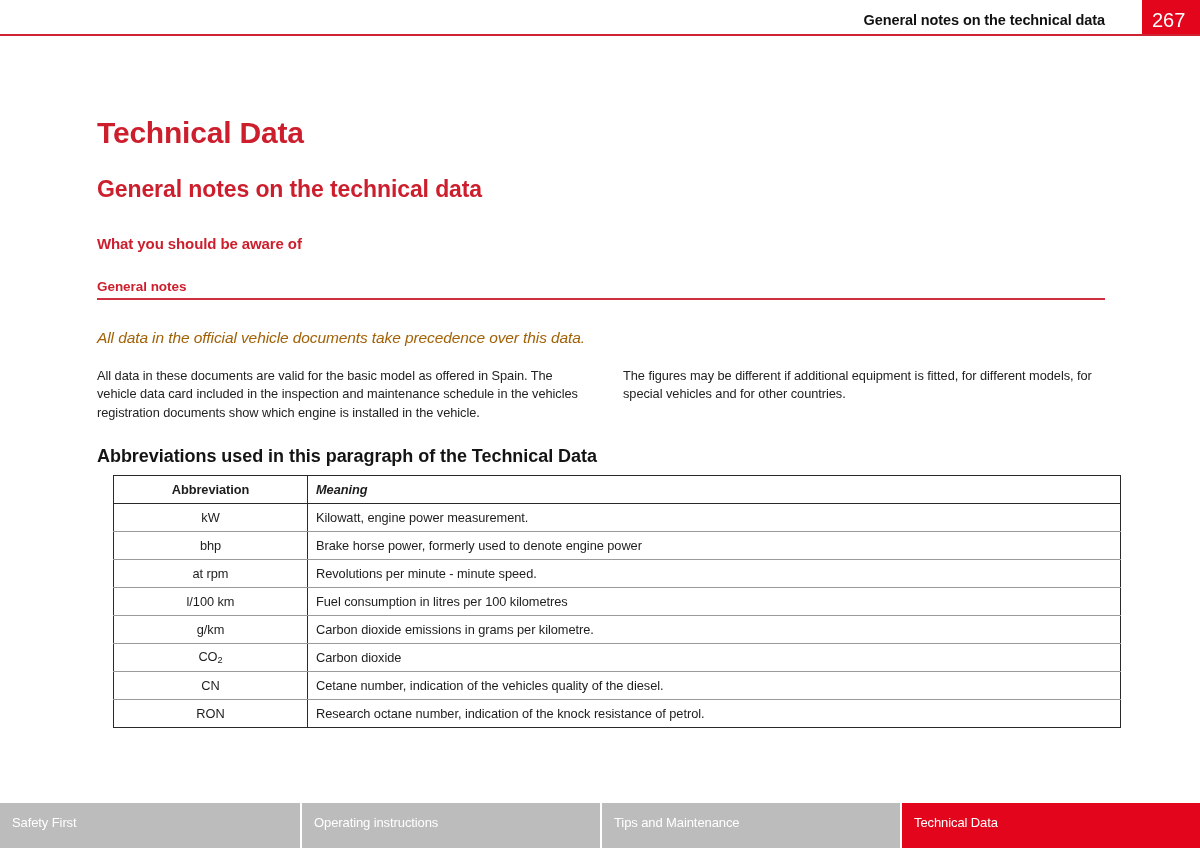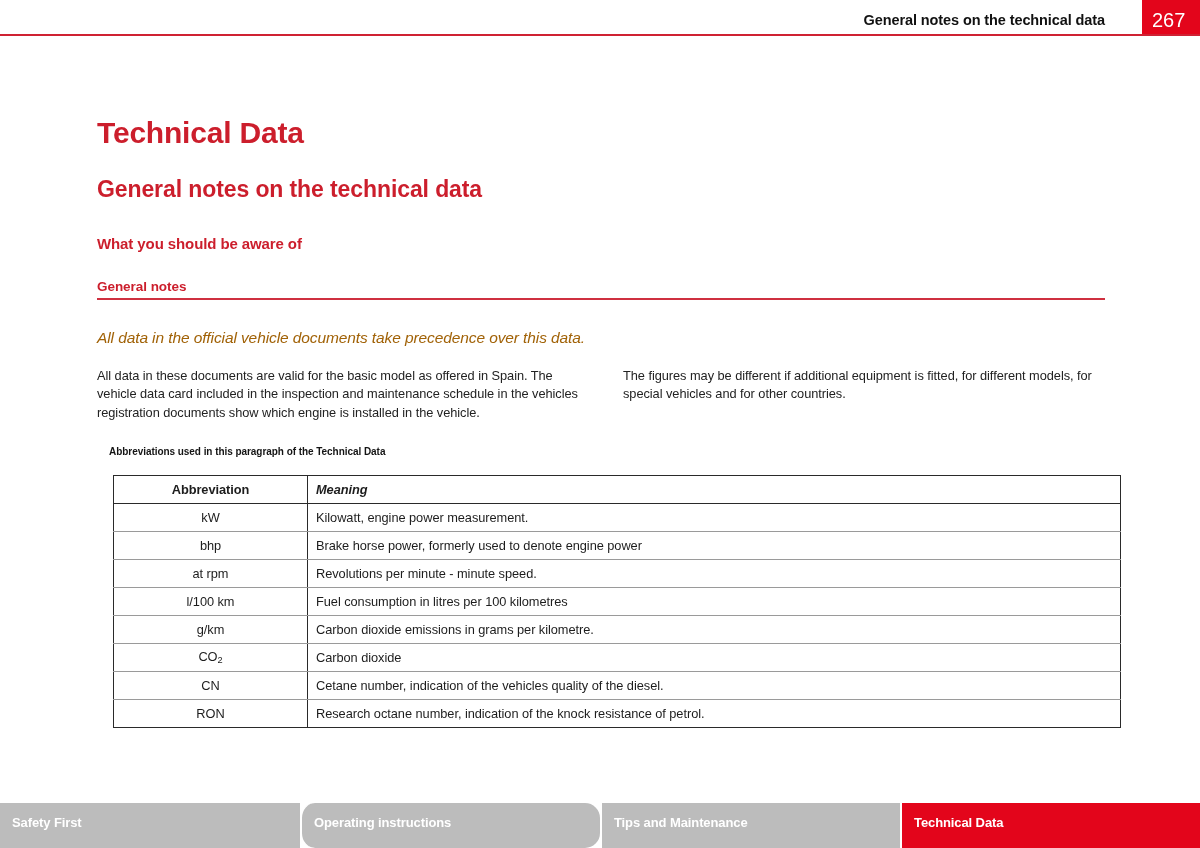--- a/index.html
+++ b/index.html
@@ -143,23 +143,23 @@
     left: 0;
     width: 487px;
   }
   .col-right {
     left: 526px;
     width: 482px;
   }
 
   .table-caption {
     position: absolute;
-    left: 12px;
+    left: 0;
     top: 446px;
-    font-size: 10px;
+    font-size: 18px;
     font-weight: bold;
     color: #141414;
     letter-spacing: -0.05px;
   }
 
   
   .abbrev-table {
     position: absolute;
     left: 16px;
     top: 475px;
@@ -226,21 +226,21 @@
   }
   .footer-tab.active {
     background: #e3051b;
     border-left: 2px solid #ffffff;
   }
   .footer-tab-label {
     position: absolute;
     left: 12px;
     top: 12px;
     font-size: 13px;
-    font-weight: bold;
+    font-weight: normal;
     color: #ffffff;
     letter-spacing: -0.1px;
     white-space: nowrap;
   }
 </style>
 </head>
 <body>
 
 <div class="page-header">
   <div class="header-title">General notes on the technical data</div>
@@ -312,21 +312,21 @@
         </tr>
       </tbody>
   </table>
 
 </div>
 
 <div class="footer-nav" id="footer-nav">
     <div class="footer-tab" style="width: 300px;">
       <span class="footer-tab-label">Safety First</span>
     </div>
-    <div class="footer-tab" style="width: 300px; border-radius: 15px;">
+    <div class="footer-tab" style="width: 300px;">
       <span class="footer-tab-label">Operating instructions</span>
     </div>
     <div class="footer-tab" style="width: 300px;">
       <span class="footer-tab-label">Tips and Maintenance</span>
     </div>
     <div class="footer-tab active" style="width: 300px;">
       <span class="footer-tab-label">Technical Data</span>
     </div>
   </div>
 

